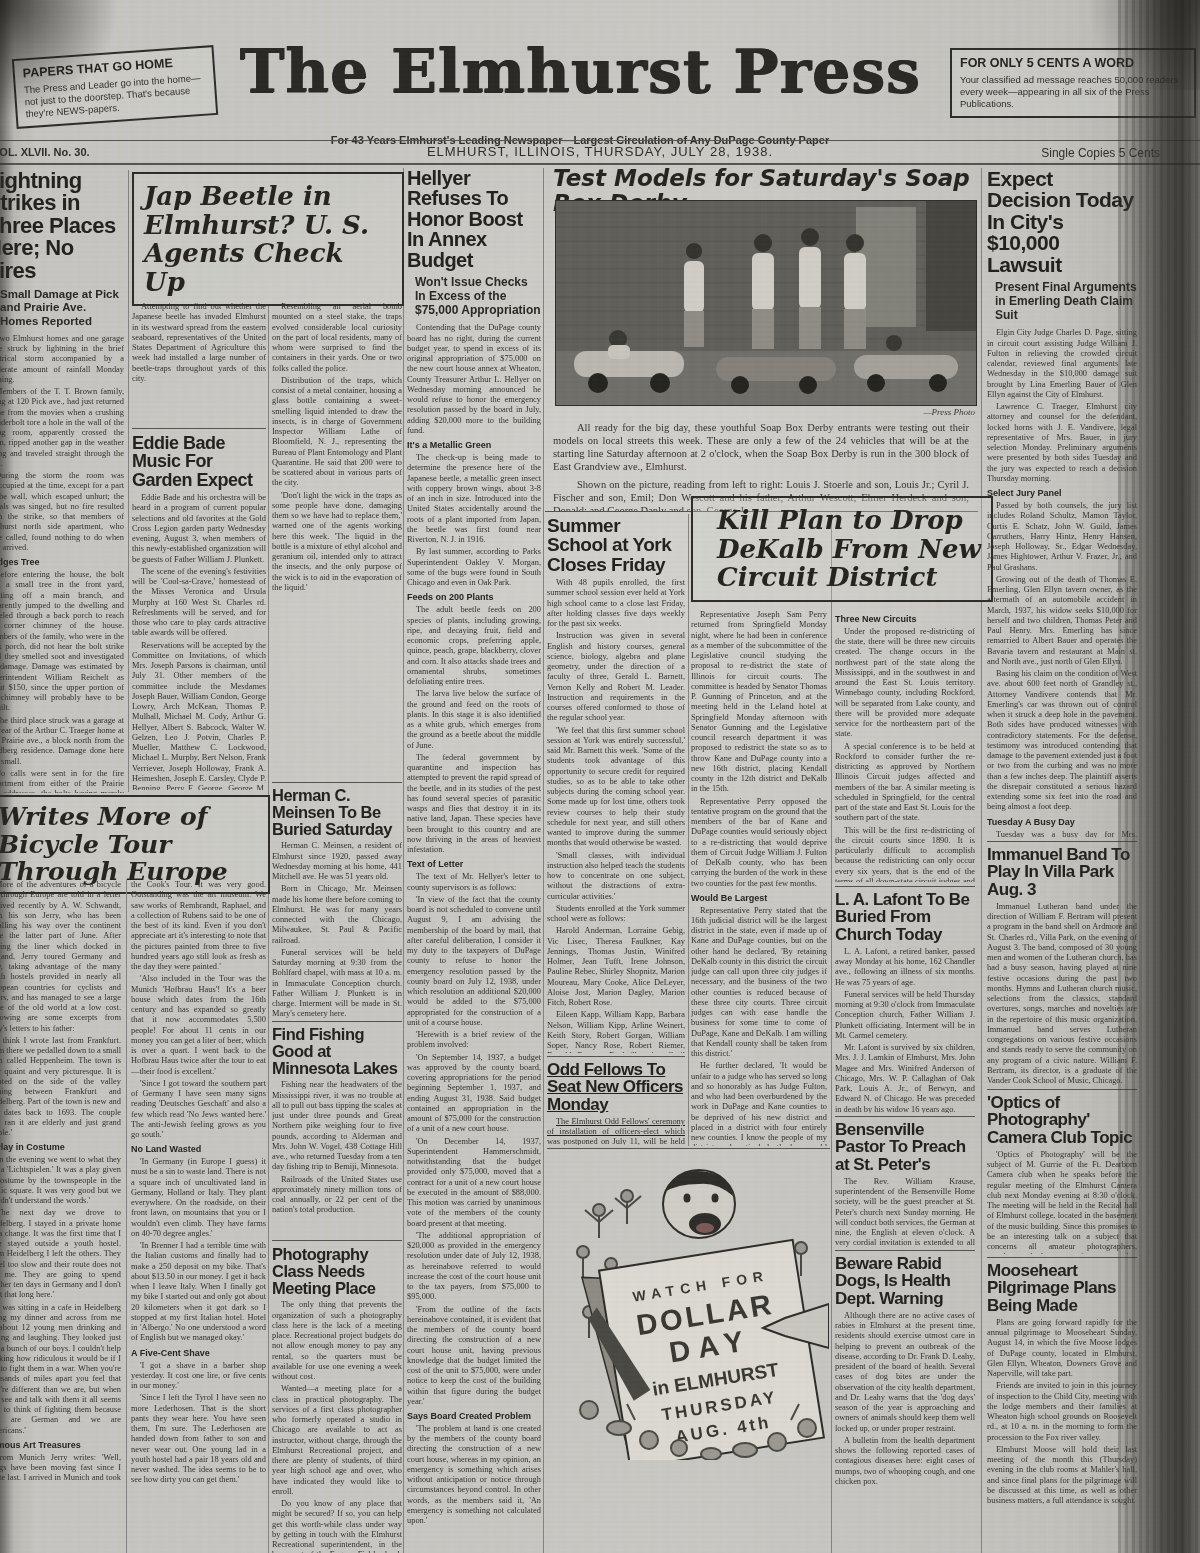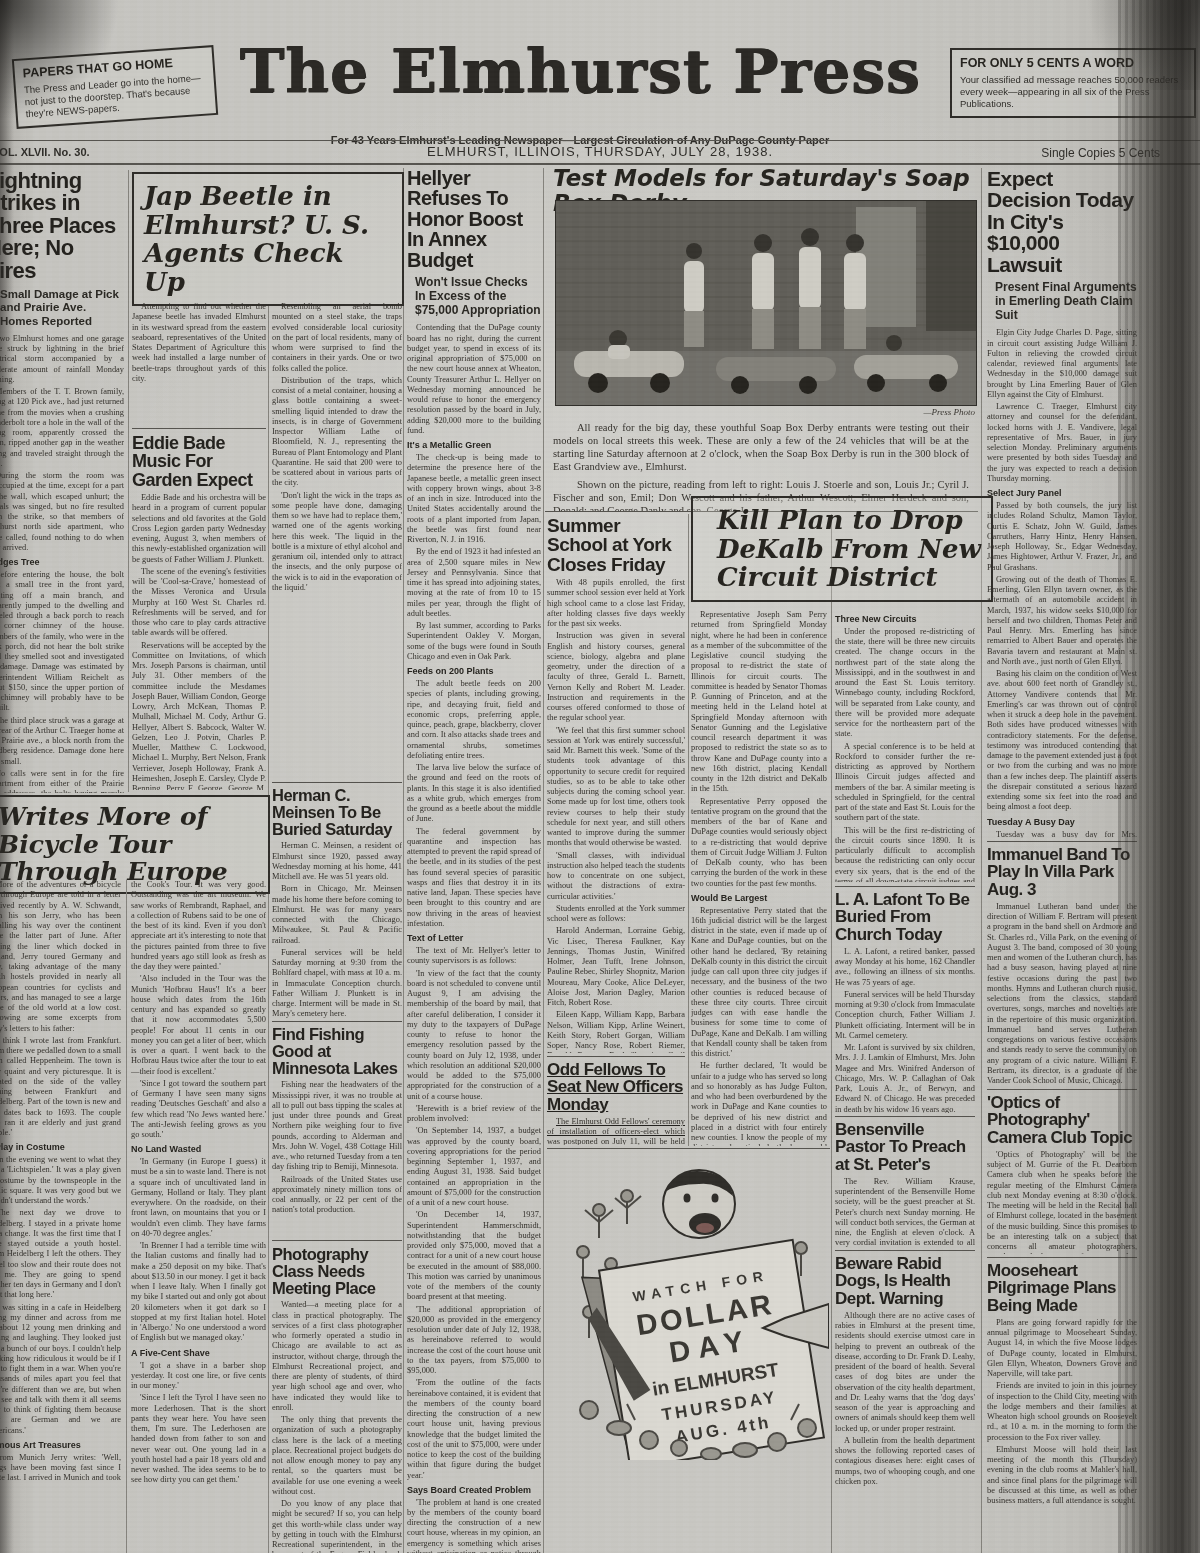--- a/index.html
+++ b/index.html
@@ -117,21 +117,20 @@
       </div>
   </article>
 
   <article class="art" style="left:407px;top:168px;width:134px;height:1385px;">
     <h2 class="hed-sans" style="font-size:20px;">Hellyer Refuses To Honor Boost In Annex Budget</h2>
     <div class="dek">Won't Issue Checks In Excess of the $75,000 Appropriation</div>
     <div class="body">
         <p class="para">Contending that the DuPage county board has no right, during the current budget year, to spend in excess of its original appropriation of $75,000 on the new court house annex at Wheaton, County Treasurer Arthur L. Hellyer on Wednesday morning announced he would refuse to honor the emergency resolution passed by the board in July, adding $20,000 more to the building fund.</p>
         <div class="shd">It's a Metallic Green</div>
         <p class="para">The check-up is being made to determine the presence here of the Japanese beetle, a metallic green insect with coppery brown wings, about 3-8 of an inch in size.  Introduced into the United States accidentally around the roots of a plant imported from Japan, the beetle was first found near Riverton, N. J. in 1916.</p>
-        <p class="para">By the end of 1923 it had infested an area of 2,500 square miles in New Jersey and Pennsylvania.  Since that time it has spread into adjoining states, moving at the rate of from 10 to 15 miles per year, through the flight of adult beetles.</p>
         <p class="para">By last summer, according to Parks Superintendent Oakley V. Morgan, some of the bugs were found in South Chicago and even in Oak Park.</p>
         <div class="shd">Feeds on 200 Plants</div>
         <p class="para">The adult beetle feeds on 200 species of plants, including growing, ripe, and decaying fruit, field and economic crops, preferring apple, quince, peach, grape, blackberry, clover and corn.  It also attacks shade trees and ornamental shrubs, sometimes defoliating entire trees.</p>
         <p class="para">The larva live below the surface of the ground and feed on the roots of plants.  In this stage it is also identified as a white grub, which emerges from the ground as a beetle about the middle of June.</p>
         <p class="para">The federal government by quarantine and inspection has attempted to prevent the rapid spread of the beetle, and in its studies of the pest has found several species of parasitic wasps and flies that destroy it in its native land, Japan.  These species have been brought to this country and are now thriving in the areas of heaviest infestation.</p>
         <div class="shd">Text of Letter</div>
         <p class="para">The text of Mr. Hellyer's letter to county supervisors is as follows:</p>
         <p class="para">'In view of the fact that the county board is not scheduled to convene until August 9, I am advising the membership of the board by mail, that after careful deliberation, I consider it my duty to the taxpayers of DuPage county to refuse to honor the emergency resolution passed by the county board on July 12, 1938, under which resolution an additional $20,000 would be added to the $75,000 appropriated for the construction of a unit of a course house.</p>
         <p class="para">'Herewith is a brief review of the problem involved:</p>
         <p class="para">'On September 14, 1937, a budget was approved by the county board, covering appropriations for the period beginning September 1, 1937, and ending August 31, 1938.  Said budget contained an appropriation in the amount of $75,000 for the construction of a unit of a new court house.</p>
@@ -319,22 +318,22 @@
     <h2 class="hed-sans" style="font-size:16.5px;">Find Fishing Good at Minnesota Lakes</h2>
     <div class="body">
         <p class="para">Fishing near the headwaters of the Mississippi river, it was no trouble at all to pull out bass tipping the scales at just under three pounds and Great Northern pike weighing four to five pounds, according to Alderman and Mrs. John W. Vogel, 438 Cottage Hill ave., who returned Tuesday from a ten day fishing trip to Bemiji, Minnesota.</p>
         <p class="para">Railroads of the United States use approximately ninety million tons of coal annually, or 22 per cent of the nation's total production.</p>
       </div>
   </article>
   <div class="abs hline" style="left:272px;top:1240px;width:130px;"></div>
   <article class="art" style="left:272px;top:1246px;width:130px;height:307px;">
     <h2 class="hed-sans" style="font-size:16.5px;">Photography Class Needs Meeting Place</h2>
     <div class="body">
+        <p class="para">The only thing that prevents the organization of such a photography class here is the lack of a meeting place.  Recreational project budgets do not allow enough money to pay any rental, so the quarters must be available for use one evening a week without cost.</p>
         <p class="para">Wanted—a meeting place for a class in practical photography.  The services of a first class photographer who formerly operated a studio in Chicago are available to act as instructor, without charge, through the Elmhurst Recreational project, and there are plenty of students, of third year high school age and over, who have indicated they would like to enroll.</p>
-        <p class="para">The only thing that prevents the organization of such a photography class here is the lack of a meeting place.  Recreational project budgets do not allow enough money to pay any rental, so the quarters must be available for use one evening a week without cost.</p>
         <p class="para">Do you know of any place that might be secured?  If so, you can help get this worth-while class under way by getting in touch with the Elmhurst Recreational superintendent, in the basement of the Eugene Field school, or calling 'The Elmhurst Press, Elmhurst 900.'</p>
       </div>
   </article>
 
   <div class="abs headbox" style="left:-14px;top:795px;width:260px;padding:6px 10px;">
     <h2 class="hed-ital" style="font-size:25px;">Writes More of Bicycle Tour Through Europe</h2>
   </div>
   <article class="art body" style="left:-14px;top:880px;width:280px;height:673px;column-count:2;column-gap:10px;column-rule:1px solid #84827c;">
       <p class="para">More of the adventures of a bicycle trip through Europe are told in a letter received recently by A. W. Schwandt, from his son Jerry, who has been pedalling his way over the continent since the latter part of June.  After leaving the liner which docked in Holland, Jerry toured Germany and Italy, taking advantage of the many youth hostels provided in nearly all European countries for cyclists and hikers, and has managed to see a large share of the old world at a low cost.  Following are some excerpts from Jerry's letters to his father:</p>
       <p class="para">'I think I wrote last from Frankfurt.  From there we pedalled down to a small town called Heppenheim.  The town is very quaint and very picturesque.  It is situated on the side of the valley running between Frankfurt and Heidelberg.  Part of the town is new and part dates back to 1693.  The couple who ran it are elderly and just grand people.'</p>

